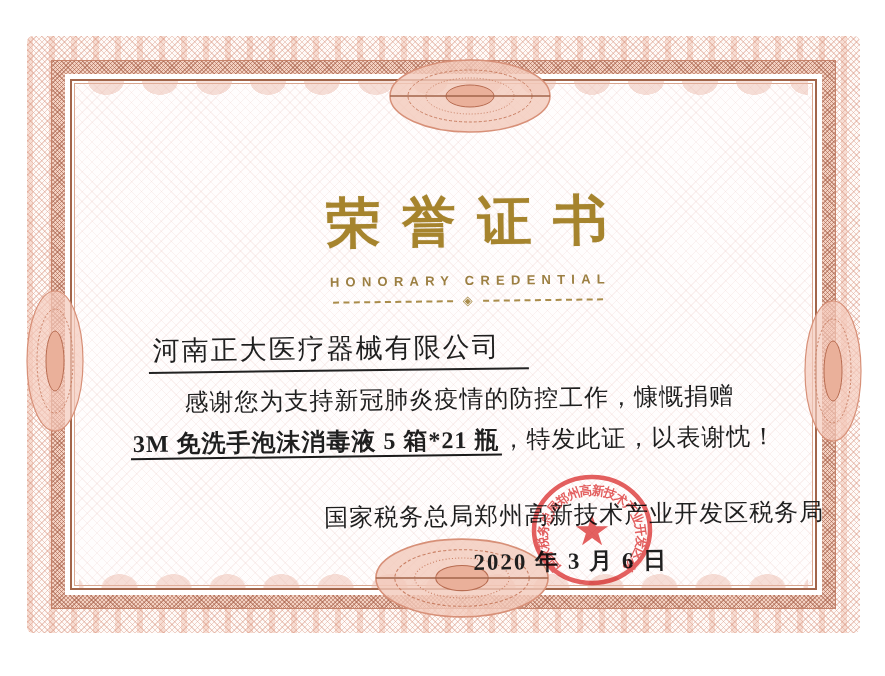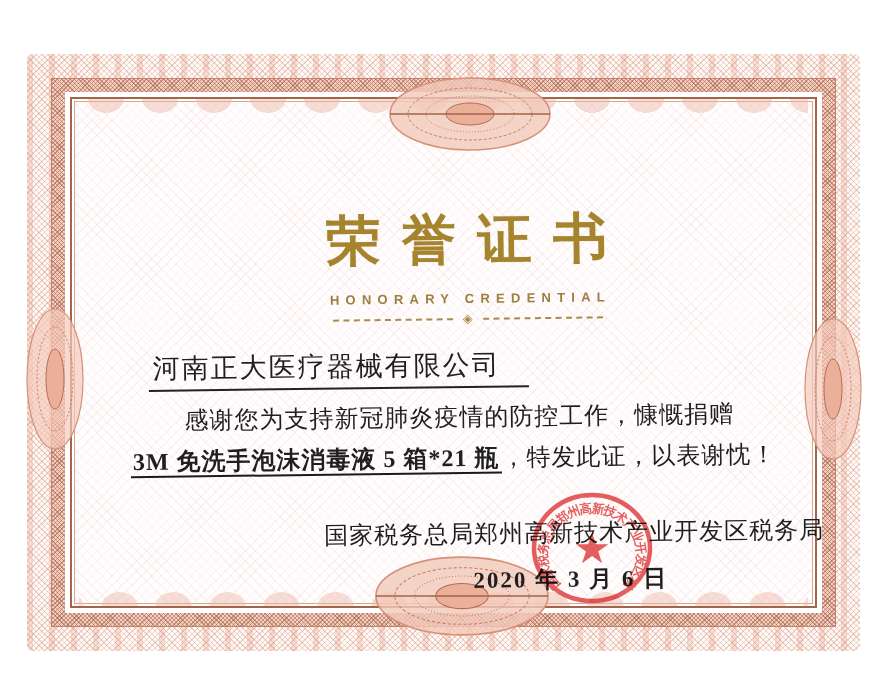--- a/index.html
+++ b/index.html
@@ -1,20 +1,20 @@
 <!DOCTYPE html>
 <html><head>
 <meta charset="utf-8">
 <style>
   * { margin:0; padding:0; box-sizing:border-box; }
   html,body { width:885px; height:676px; background:#ffffff; overflow:hidden;
               font-family:"Liberation Serif","DejaVu Serif",serif; }
 
   
-  .cert { position:absolute; left:27px; top:54px; width:833px; height:597px; background:#fff; }
+  .cert { position:absolute; left:27px; top:36px; width:833px; height:597px; background:#fff; }
 
   .band-outer {
     position:absolute; inset:0; padding:24px;
     background-color:#fdf5f1;
     background-image:
       repeating-linear-gradient(45deg,  rgba(214,142,120,.38) 0 1px, transparent 1px 4px),
       repeating-linear-gradient(-45deg, rgba(214,142,120,.38) 0 1px, transparent 1px 4px),
       repeating-linear-gradient(90deg,  rgba(242,201,186,.55) 0 6px, rgba(255,255,255,.5) 6px 22px);
     border-radius:6px;
   }

